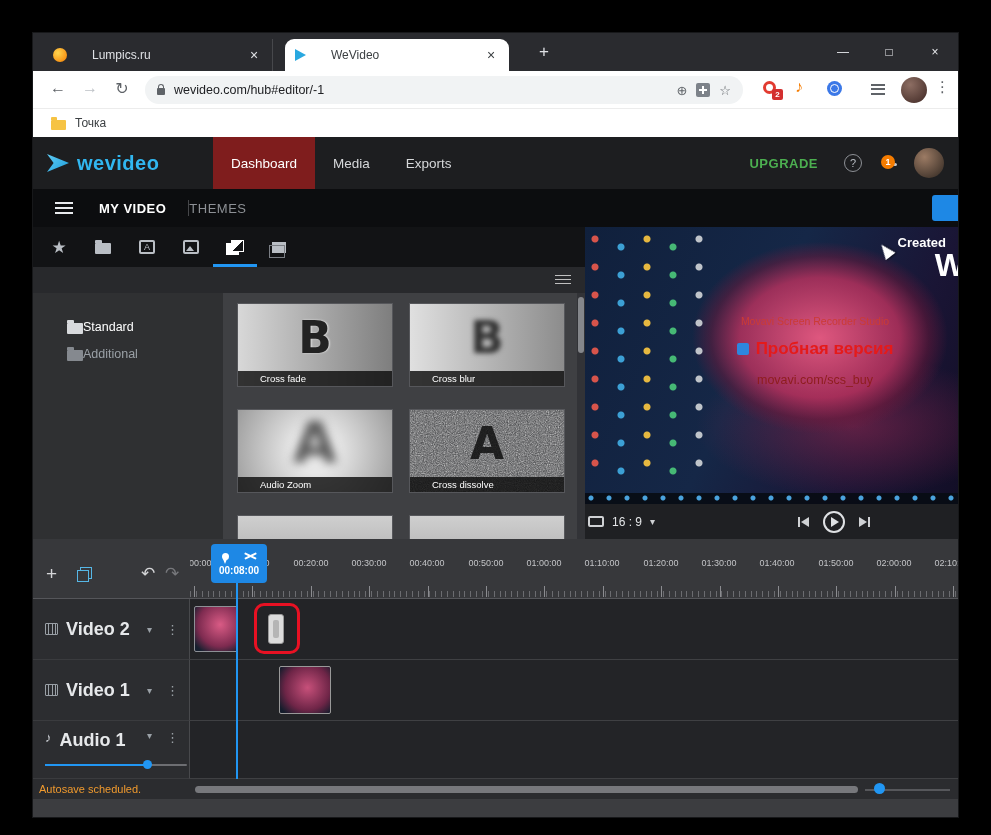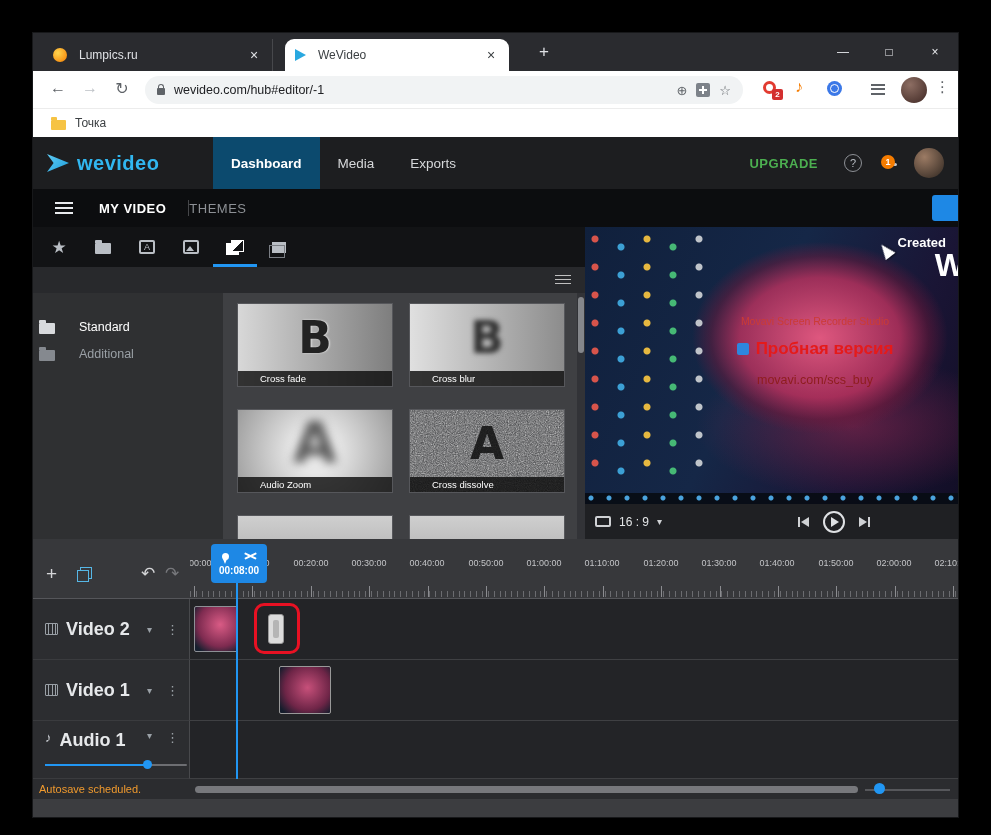--- a/index.html
+++ b/index.html
@@ -1,21 +1,21 @@
 <!DOCTYPE html>
 <html><head>
 <meta charset="utf-8">
 <style>
   html,body{margin:0;padding:0;background:#000;width:991px;height:835px;
     font-family:"Liberation Sans","DejaVu Sans",sans-serif;overflow:hidden;}
   .window{position:absolute;left:33px;top:33px;width:925px;height:784px;background:#fff;
     overflow:hidden;box-shadow:0 0 0 1px #17181a;}
   
   .tabstrip{position:absolute;left:0;top:0;width:100%;height:38px;background:#2a2b2f;}
-  .tab{position:absolute;top:6px;height:32px;display:flex;align-items:center;gap:12px;
+  .tab{position:absolute;top:6px;height:32px;display:flex;align-items:center;gap:25px;
     padding:0 10px;font-size:12px;color:#dfe1e5;box-sizing:border-box;}
   .tab1{left:10px;width:230px;border-right:1px solid #47484c;}
   .tab.active{background:#fff;border-radius:9px 9px 0 0;color:#3c4043;}
   .tab-title{flex:1;white-space:nowrap;overflow:hidden;}
   .tab-close{width:16px;text-align:center;font-size:14px;cursor:default;}
   .fav-lum{width:14px;height:14px;border-radius:50%;background:radial-gradient(circle at 35% 35%,#ffd54f,#f57c00);flex:none;}
   .fav-wev{width:0;height:0;border-top:6px solid transparent;border-bottom:6px solid transparent;border-left:11px solid #29a8e0;flex:none;}
   .newtab{position:absolute;left:500px;top:9px;color:#dfe1e5;font-size:17px;width:22px;text-align:center;}
   .wincontrols{position:absolute;right:0;top:0;height:38px;display:flex;}
   .wincontrols span{width:46px;display:flex;align-items:center;justify-content:center;color:#e8eaed;font-size:12px;}
@@ -49,21 +49,21 @@
   .folder::before{content:"";position:absolute;top:-3px;left:0;width:6px;height:3px;background:inherit;border-radius:1px 1px 0 0;}
   .bm-label{font-size:12px;color:#3c4043;}
   
   .appheader{position:absolute;left:0;top:104px;width:100%;height:52px;background:#1d1e20;}
   .logo{position:absolute;left:14px;top:0;height:100%;display:flex;align-items:center;gap:8px;}
   .logo-ic{width:22px;height:19px;background:linear-gradient(135deg,#5ecbf5,#1d9cd8);
     clip-path:polygon(0 3%,100% 50%,0 97%,30% 50%);}
   .logo-tx{color:#31b7f0;font-size:20px;font-weight:bold;letter-spacing:.5px;}
   .hnav{position:absolute;left:180px;top:0;height:100%;display:flex;align-items:stretch;}
   .hnav span{display:flex;align-items:center;padding:0 18px;color:#d6d8da;font-size:13.5px;}
-  .hnav span.active{background:#0c4a6e;color:#fff;font-weight:bold;}
+  .hnav span.active{background:#7f1d1d;color:#fff;}
   .hright{position:absolute;right:14px;top:0;height:100%;display:flex;align-items:center;gap:26px;}
   .upgrade{color:#4caf50;font-weight:bold;font-size:13px;letter-spacing:.5px;}
   .help{width:18px;height:18px;border:1.5px solid #8d9095;border-radius:50%;color:#b9bec4;font-size:11px;
     display:flex;align-items:center;justify-content:center;box-sizing:border-box;}
   .bellwrap{position:relative;}
   .bell{width:14px;height:12px;background:#c9cdd2;border-radius:7px 7px 1px 1px;}
   .bell::after{content:"";position:absolute;left:5px;bottom:-3px;width:4px;height:3px;border-radius:50%;background:#c9cdd2;}
   .badge{position:absolute;right:-7px;top:-8px;background:#f57c00;color:#fff;width:14px;height:14px;border-radius:50%;
     font-size:9px;font-weight:bold;display:flex;align-items:center;justify-content:center;}
   .avatar-lg{width:30px;height:30px;border-radius:50%;background:radial-gradient(circle at 35% 30%,#9c7b64,#2e2620);}
@@ -90,21 +90,21 @@
   .i-trans{position:relative;width:18px;height:15px;}
   .i-trans::before{content:"";position:absolute;left:0;bottom:0;width:11px;height:10px;border:1.5px solid #fff;background:#fff;}
   .i-trans::after{content:"";position:absolute;right:0;top:0;width:11px;height:10px;border:1.5px solid #fff;background:linear-gradient(135deg,#fff 48%,#121315 52%);}
   .i-layers{position:relative;width:14px;height:11px;background:#b9bec4;}
   .i-layers::before{content:"";position:absolute;left:-3px;top:3px;width:14px;height:11px;border:1.5px solid #7a7e84;background:transparent;}
   .subhead{position:absolute;left:0;top:40px;width:100%;height:26px;background:#28292c;}
   .sort-ic{position:absolute;right:14px;top:8px;width:16px;height:10px;
     background:repeating-linear-gradient(180deg,#c0c0c0 0 1.5px,transparent 1.5px 4px);}
   .panelbody{position:absolute;left:0;top:66px;width:100%;height:246px;display:flex;}
   .sidebar{width:190px;background:#2f3032;padding-top:20px;box-sizing:border-box;}
-  .sideitem{display:flex;gap:24px;align-items:center;height:27px;padding-left:6px;font-size:12.5px;color:#fff;}
+  .sideitem{display:flex;gap:0;align-items:center;height:27px;padding-left:34px;font-size:12.5px;color:#fff;}
   .sideitem .i-folder{background:#d8dadd;}
   .sideitem.dim{color:#9aa0a6;}
   .sideitem.dim .i-folder{background:#85898f;}
   .grid{position:relative;flex:1;padding:10px 12px 0 14px;display:grid;grid-template-columns:156px 156px;
     grid-auto-rows:84px;gap:22px 16px;overflow:hidden;box-sizing:border-box;}
   .card{position:relative;border:1px solid #56575b;overflow:hidden;box-sizing:border-box;}
   .cletter{position:absolute;left:0;right:0;top:2px;text-align:center;font-size:44px;font-weight:bold;
     font-family:"DejaVu Sans",sans-serif;line-height:64px;}
   .clabel{position:absolute;left:0;right:0;bottom:0;height:15px;background:rgba(14,14,14,.82);color:#fff;
     font-size:9.5px;line-height:15px;padding-left:22px;}
@@ -139,21 +139,21 @@
   .ovl-title{top:88px;font-size:10.5px;color:#cc3b35;}
   .ovl-main{top:112px;font-size:17px;font-weight:bold;color:#e51a1a;display:flex;align-items:center;justify-content:center;gap:7px;}
   .chip{width:12px;height:12px;background:#2e86de;border-radius:2px;flex:none;}
   .ovl-url{top:146px;font-size:12.5px;color:#8e1d1d;}
   .created{position:absolute;right:12px;top:8px;color:#fff;font-weight:bold;font-size:13px;}
   .bigW{position:absolute;right:-7px;top:20px;color:#fff;font-size:32px;font-weight:bold;}
   .cursor{position:absolute;right:66px;top:16px;width:0;height:0;border-left:6px solid transparent;
     border-right:6px solid transparent;border-bottom:15px solid #fff;transform:rotate(-38deg);
     filter:drop-shadow(1px 1px 1px rgba(0,0,0,.6));}
   .pcontrols{position:absolute;left:0;top:277px;width:373px;height:35px;background:#1f2023;
-    display:flex;align-items:center;padding:0 10px;gap:8px;box-sizing:border-box;}
+    display:flex;align-items:center;padding:0 3px;gap:8px;box-sizing:border-box;}
   .monitor{width:16px;height:11px;border:2px solid #cfd1d4;border-radius:2px;box-sizing:border-box;}
   .aspect{color:#e4e6e8;font-size:12px;}
   .caret{color:#cfd1d4;font-size:10px;}
   .transport{position:absolute;right:88px;display:flex;align-items:center;gap:14px;}
   .skip{display:flex;align-items:center;gap:1px;}
   .sb{width:2px;height:10px;background:#cfd1d4;}
   .tri-l{width:0;height:0;border-top:5px solid transparent;border-bottom:5px solid transparent;border-right:8px solid #cfd1d4;}
   .tri-r{width:0;height:0;border-top:5px solid transparent;border-bottom:5px solid transparent;border-left:8px solid #cfd1d4;}
   .playbtn{width:22px;height:22px;border:2px solid #dfe1e4;border-radius:50%;position:relative;box-sizing:border-box;}
   .playbtn::after{content:"";position:absolute;left:6px;top:4px;border-top:5px solid transparent;border-bottom:5px solid transparent;border-left:8px solid #dfe1e4;}

